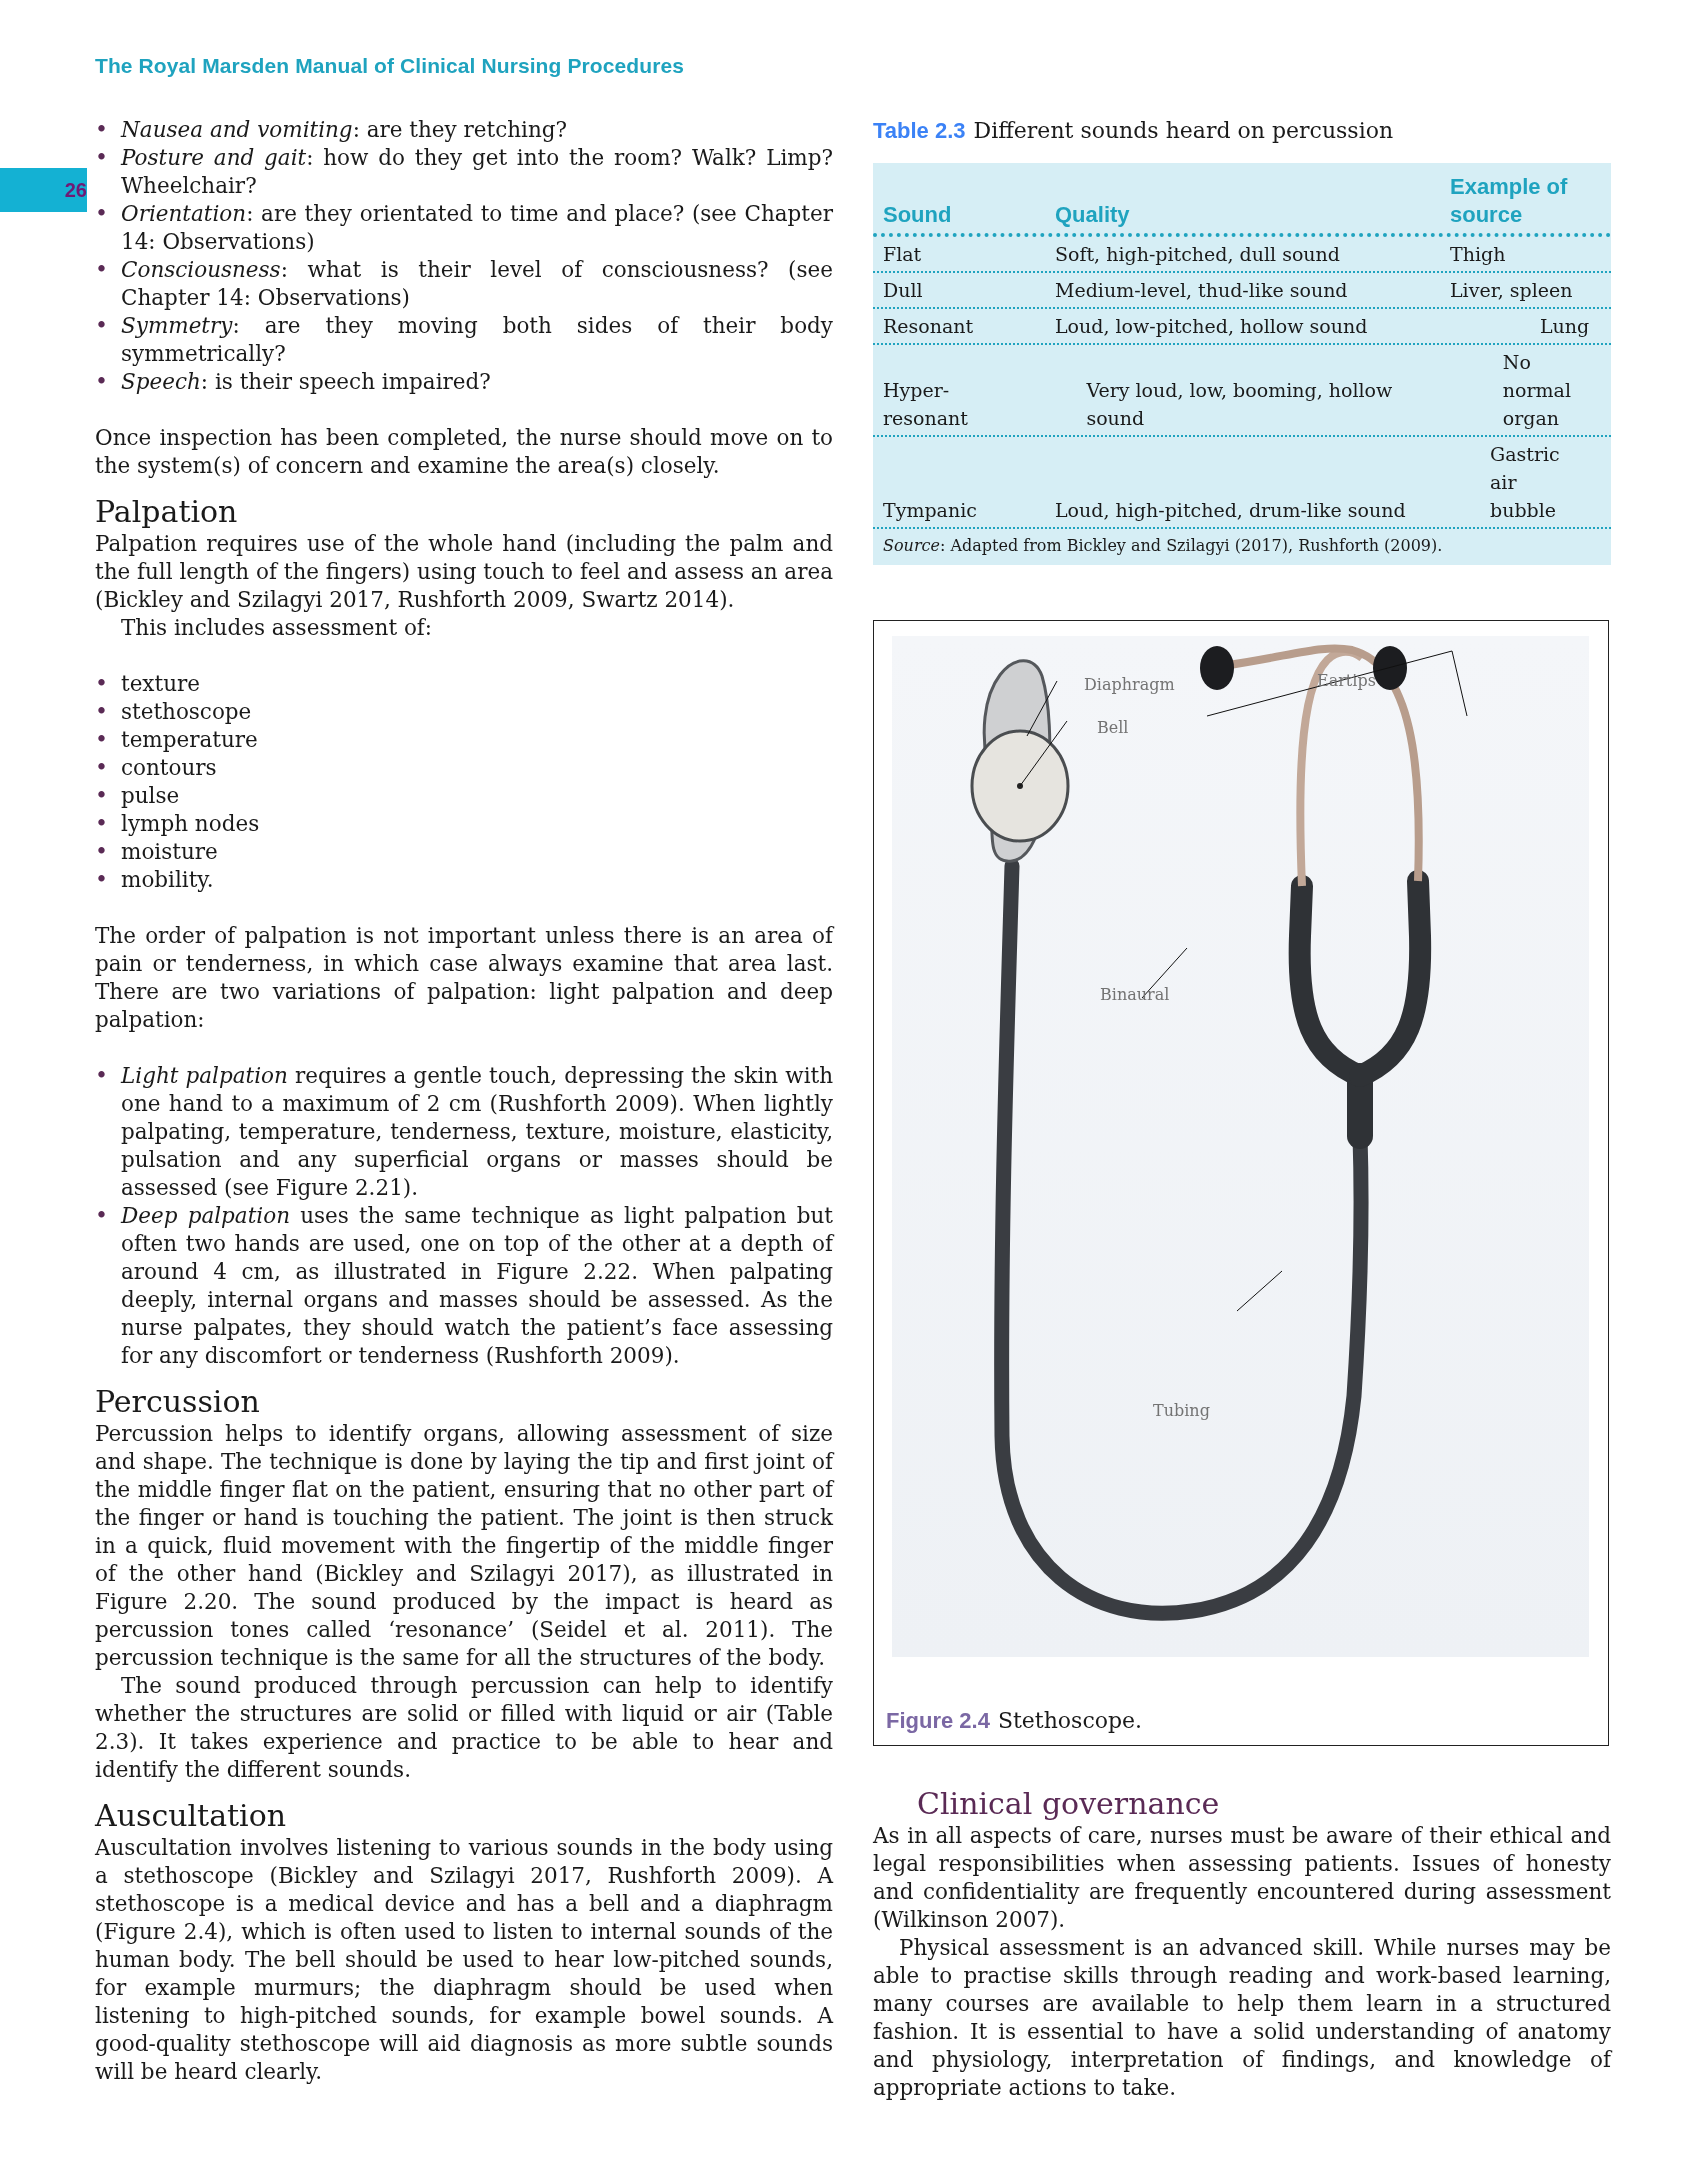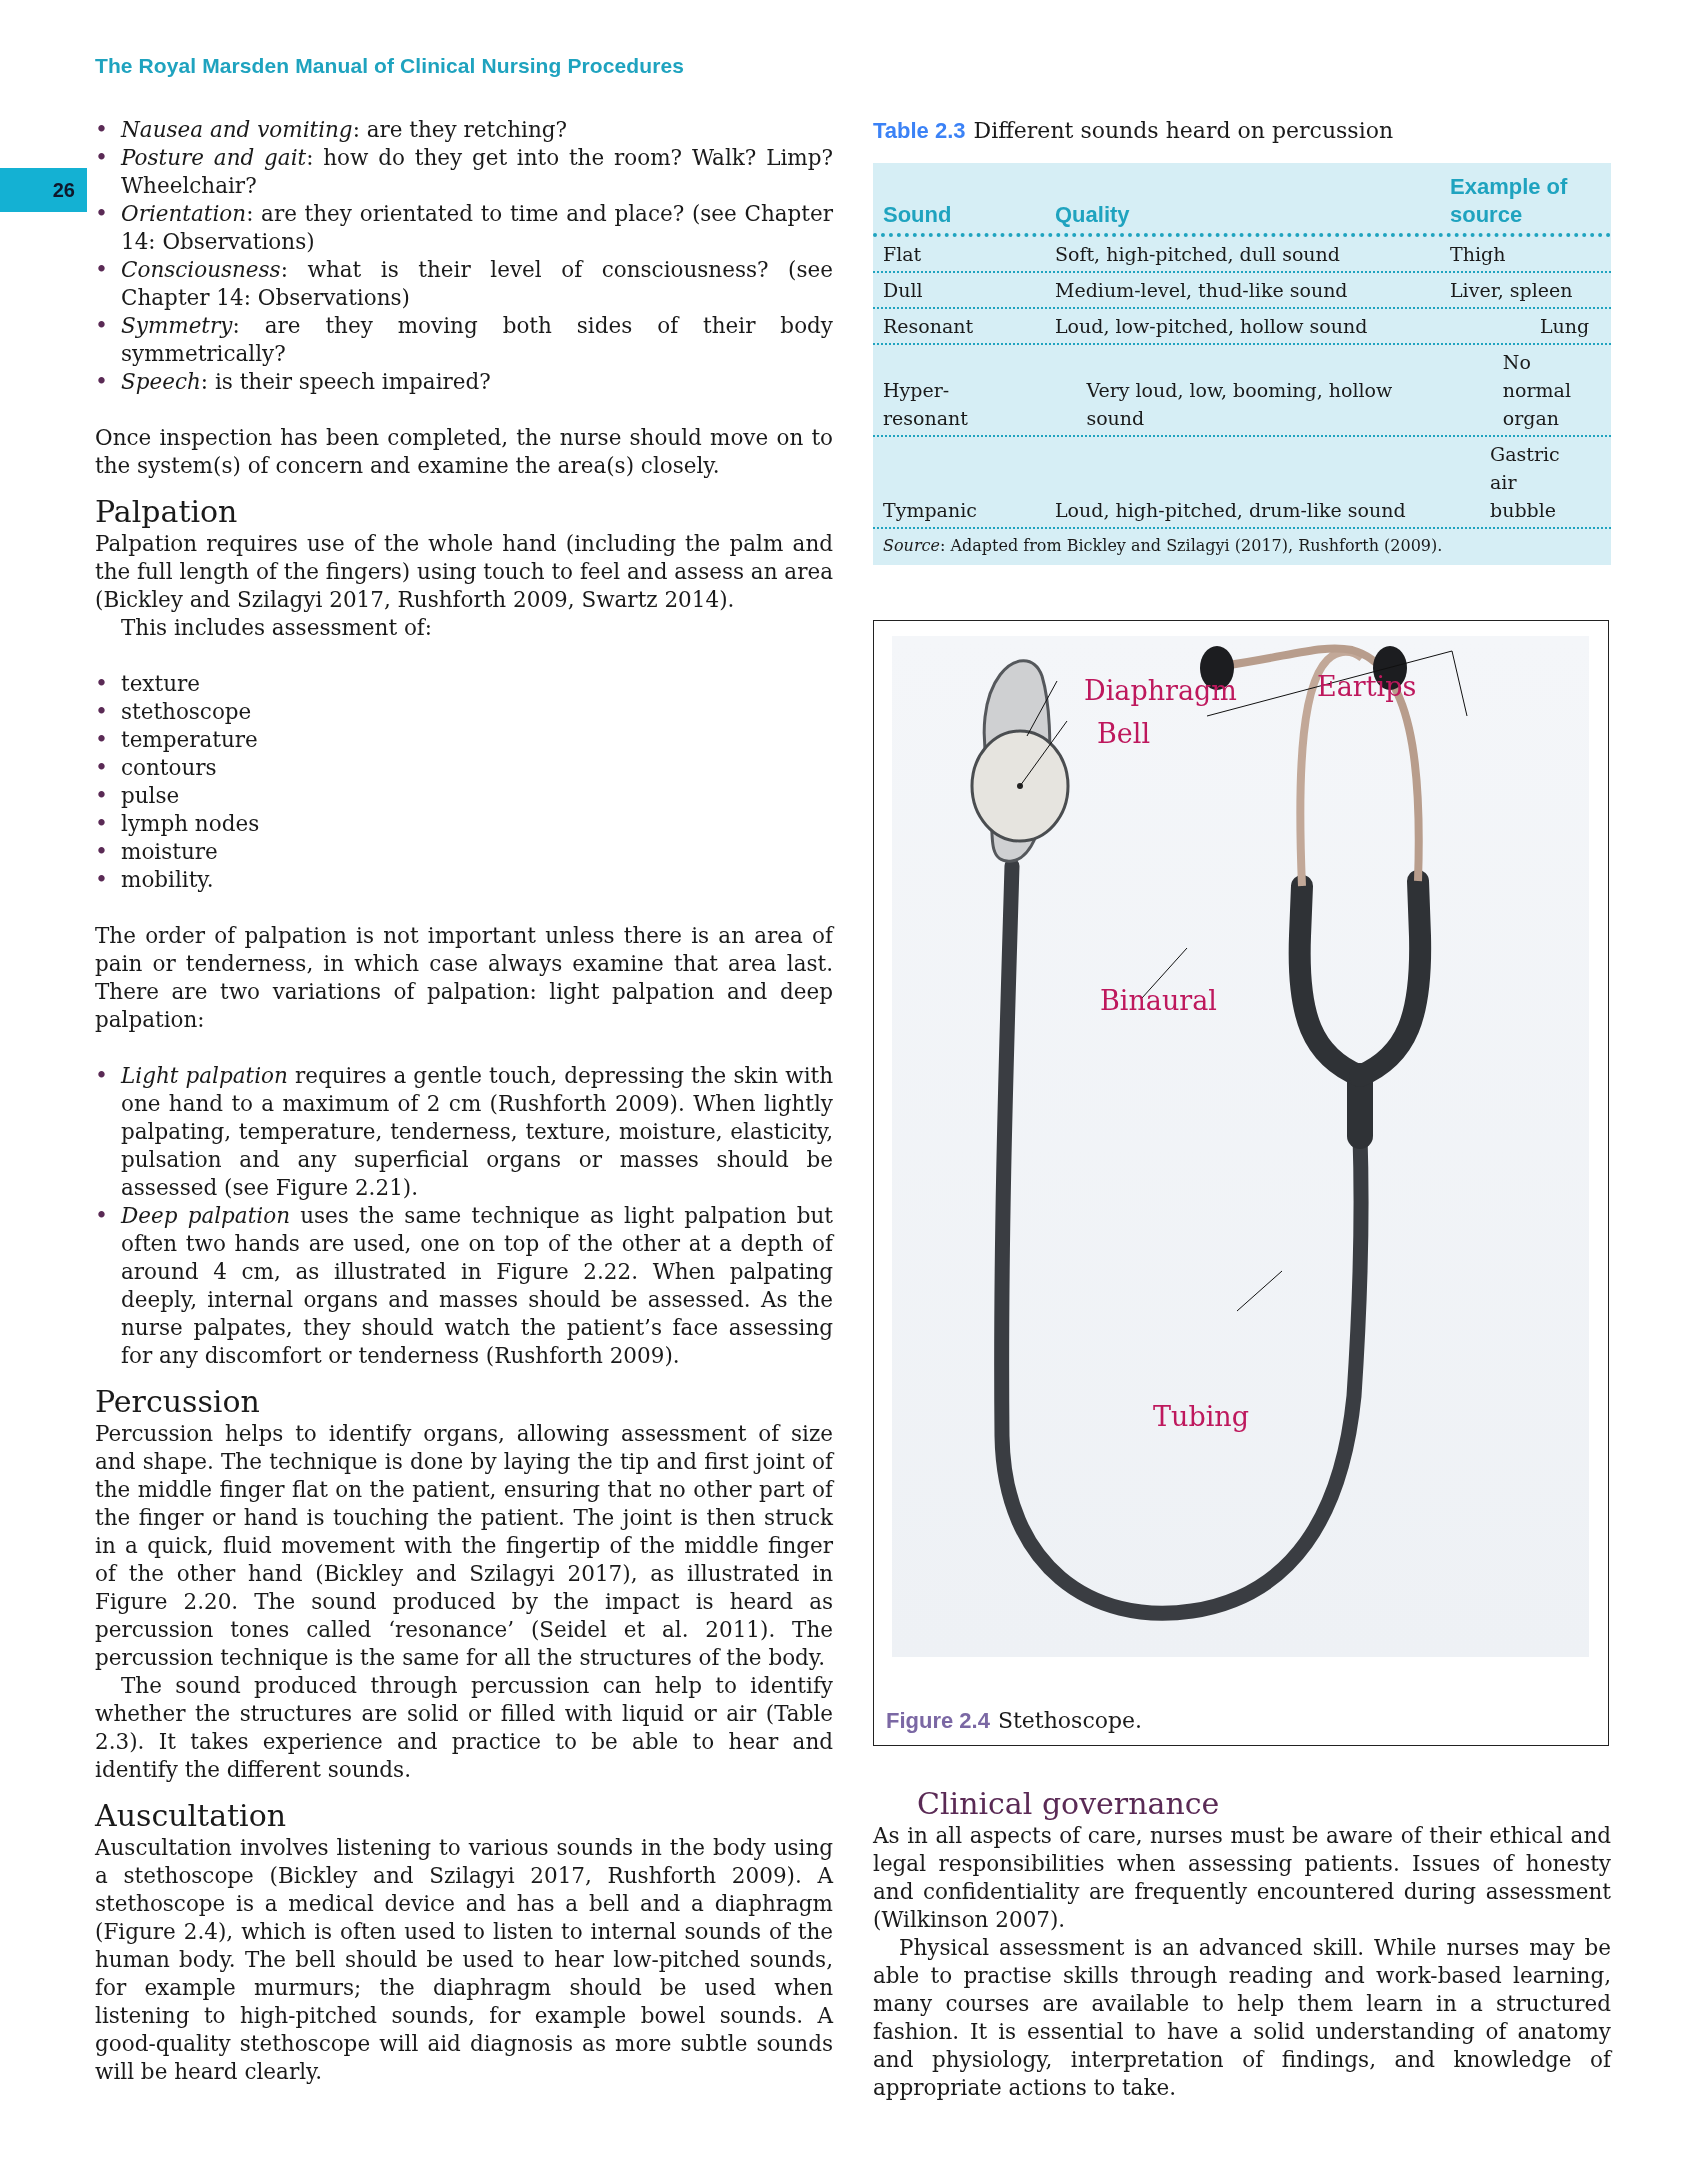--- a/index.html
+++ b/index.html
@@ -1,22 +1,22 @@
 <!DOCTYPE html>
 <html><head>
 <meta charset="utf-8">
 <style>
   html, body { margin:0; padding:0; background:#ffffff; }
   body { width:1701px; height:2174px; position:relative; overflow:hidden;
          font-family:"DejaVu Serif", serif; color:#1a1a1a; }
   .running-head { position:absolute; left:95px; top:54px; font-family:"Liberation Sans", sans-serif;
                   font-weight:bold; font-size:21px; color:#1fa3bf; letter-spacing:0.1px; }
   .page-tab { position:absolute; left:0; top:168px; width:87px; height:44px; background:#14b1d3;
-              color:#0f172a; font-family:"Liberation Sans", sans-serif; font-weight:bold; font-size:20px;
-              text-align:right; box-sizing:border-box; padding-right:12px; line-height:44px; }
+              color:#701a75; font-family:"Liberation Sans", sans-serif; font-weight:bold; font-size:20px;
+              text-align:right; box-sizing:border-box; padding-right:0; line-height:44px; }
   .col-left { position:absolute; left:95px; top:116px; width:738px; font-size:21.5px; line-height:28px; }
   .col-right { position:absolute; left:873px; width:738px; font-size:21.5px; line-height:28px; }
   p { margin:0; text-align:justify; }
   p.indent { text-indent:26px; }
   ul.bullets { list-style:none; margin:0; padding:0; }
   ul.bullets li { position:relative; padding-left:26px; text-align:justify; }
   ul.bullets li::before { content:"\2022"; position:absolute; left:0; top:0; color:#5a2a55; font-size:22px; }
   .term { font-style:italic;margin-top:28px; }
   .section-heading { font-size:30px; line-height:36px; margin:0; font-weight:normal; color:#1a1a1a; }
   .gap { height:28px; }
@@ -33,21 +33,21 @@
   .tbl-row .c2 { width:395px; }
   .tbl-row .c3 { flex:1; }
   .tbl-row.body { padding-top:3px; padding-bottom:3px; }
   .tbl-source { padding:6px 10px 8px; font-size:16px; line-height:22px; }
   .tbl-source i { font-style:italic; }
 
   
   .figure { position:absolute; left:873px; top:620px; width:736px; height:1126px; border:1.5px solid #222; box-sizing:border-box; background:#fff; }
   .photo { position:absolute; left:18px; top:15px; width:697px; height:1021px; background:linear-gradient(180deg,#f4f6f9 0%,#eef1f5 100%); overflow:hidden; }
   .photo svg { position:absolute; left:0; top:0; }
-  .fig-label { position:absolute; font-size:27px; color:#be185d; }
+  .fig-label { position:absolute; font-size:16px; color:#737373; }
   .fig-caption { position:absolute; left:12px; top:1087px; font-size:22px; }
   .fig-caption .lbl { font-family:"Liberation Sans", sans-serif; font-weight:bold; color:#7b68a4; margin-right:8px; }
 
   .gov-heading { color:#5a2a55;margin-left:44px; }
 </style>
 </head>
 <body>
 
 <div class="running-head">The Royal Marsden Manual of Clinical Nursing Procedures</div>
 <div class="page-tab">26</div>

